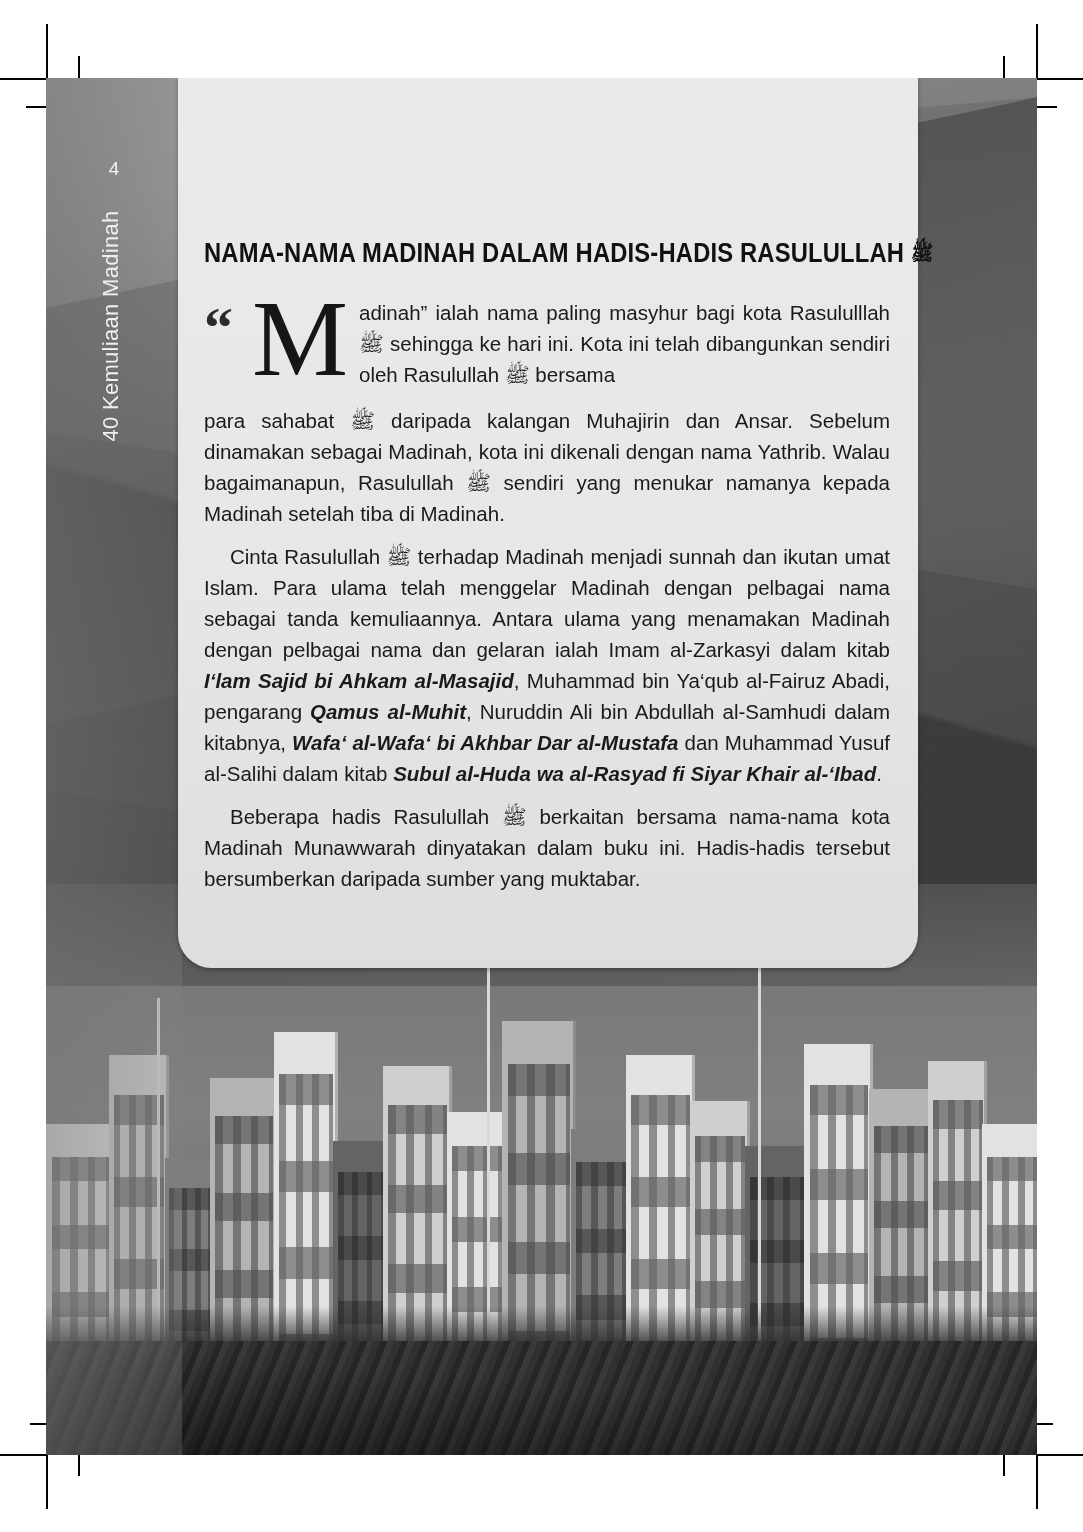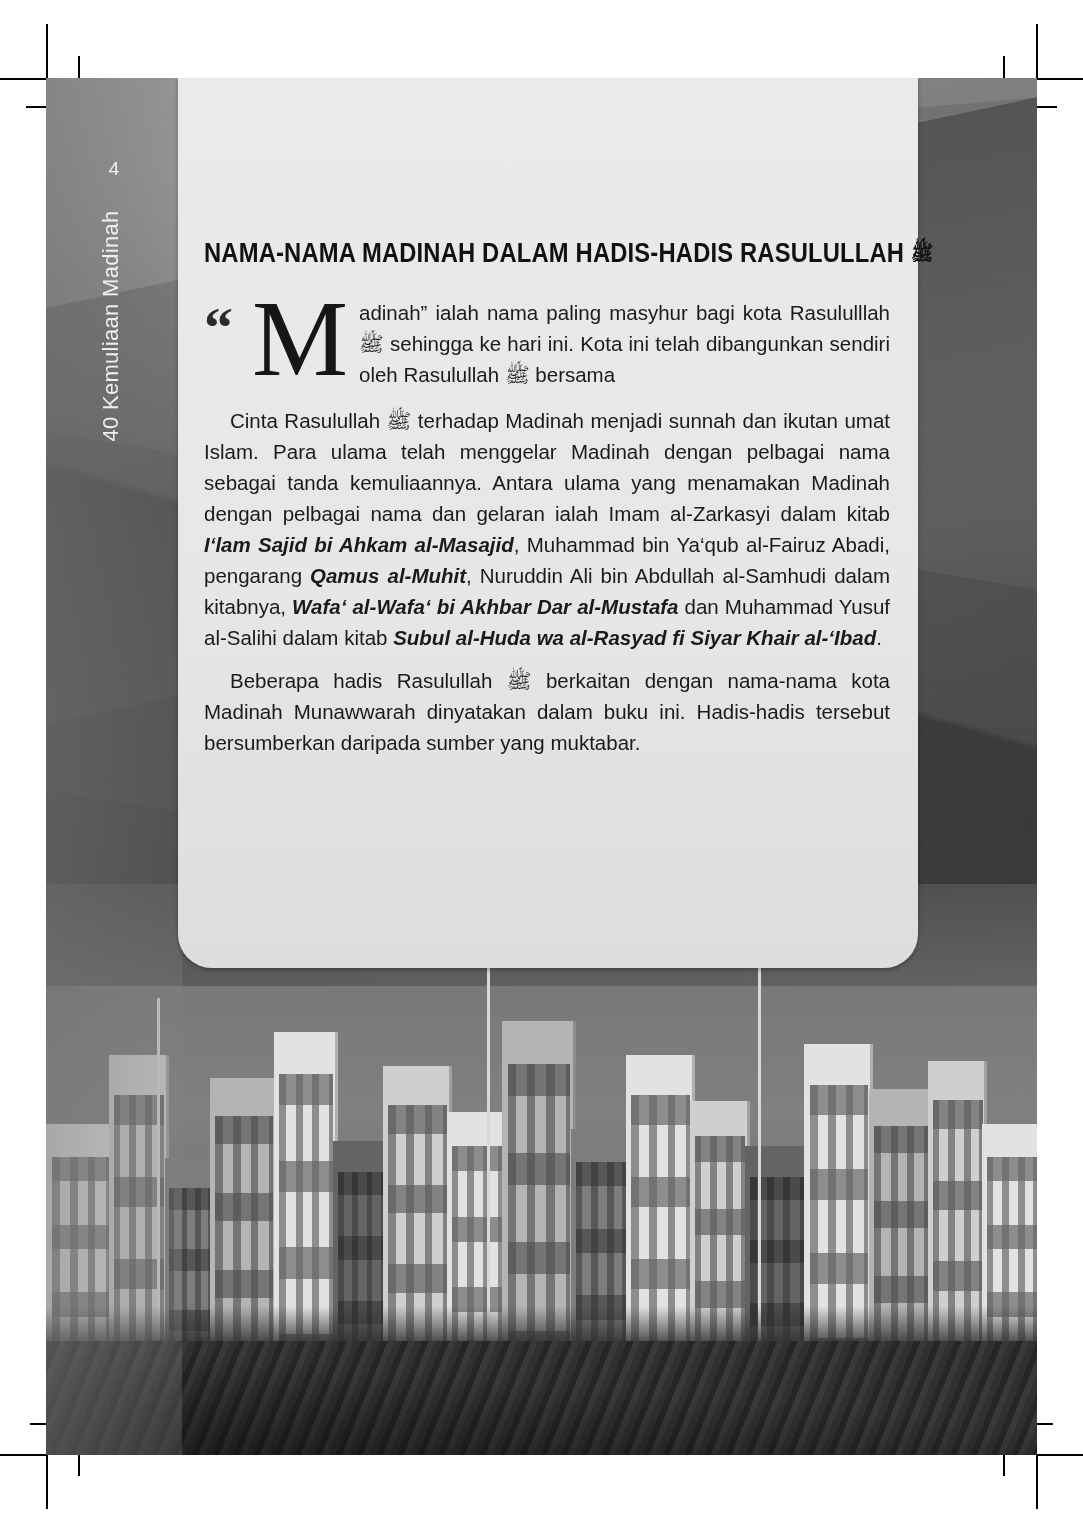--- a/index.html
+++ b/index.html
@@ -221,21 +221,22 @@
     <h1 class="title">
       <span>NAMA-NAMA MADINAH DALAM HADIS-HADIS RASULULLAH</span>
       <span class="saw">ﷺ</span>
     </h1>
 
     <div class="dropwrap">
       <span class="quote">“</span>
       <span class="dropcap">M</span>
       <p class="first">adinah” ialah nama paling masyhur bagi kota Rasululllah ﷺ sehingga ke hari ini. Kota ini telah dibangunkan sendiri oleh Rasulullah ﷺ bersama</p>
     </div>
+    <p class="first-rest">para sahabat ﷺ daripada kalangan Muhajirin dan Ansar. Sebelum dinamakan sebagai Madinah, kota ini dikenali dengan nama Yathrib. Walau bagaimanapun, Rasulullah ﷺ sendiri yang menukar namanya kepada Madinah setelah tiba di Madinah.</p>
 
     <p class="body indent">
       <span>Cinta Rasulullah ﷺ terhadap Madinah menjadi sunnah dan ikutan umat Islam. Para ulama telah menggelar Madinah dengan pelbagai nama sebagai tanda kemuliaannya. Antara ulama yang menamakan Madinah dengan pelbagai nama dan gelaran ialah Imam al-Zarkasyi dalam kitab </span><em>I‘lam Sajid bi Ahkam al-Masajid</em><span>, Muhammad bin Ya‘qub al-Fairuz Abadi, pengarang </span><em>Qamus al-Muhit</em><span>, Nuruddin Ali bin Abdullah al-Samhudi dalam kitabnya, </span><em>Wafa‘ al-Wafa‘ bi Akhbar Dar al-Mustafa</em><span> dan Muhammad Yusuf al-Salihi dalam kitab </span><em>Subul al-Huda wa al-Rasyad fi Siyar Khair al-‘Ibad</em><span>.</span>
     </p>
 
-    <p class="body indent">Beberapa hadis Rasulullah ﷺ berkaitan dengan nama-nama kota Madinah Munawwarah dinyatakan dalam buku ini. Hadis-hadis tersebut bersumberkan daripada sumber yang muktabar.</p>
+    <p class="body indent">Beberapa hadis Rasulullah ﷺ berkaitan bersama nama-nama kota Madinah Munawwarah dinyatakan dalam buku ini. Hadis-hadis tersebut bersumberkan daripada sumber yang muktabar.</p>
 
   </div>
 </div>
 
 </body></html>

